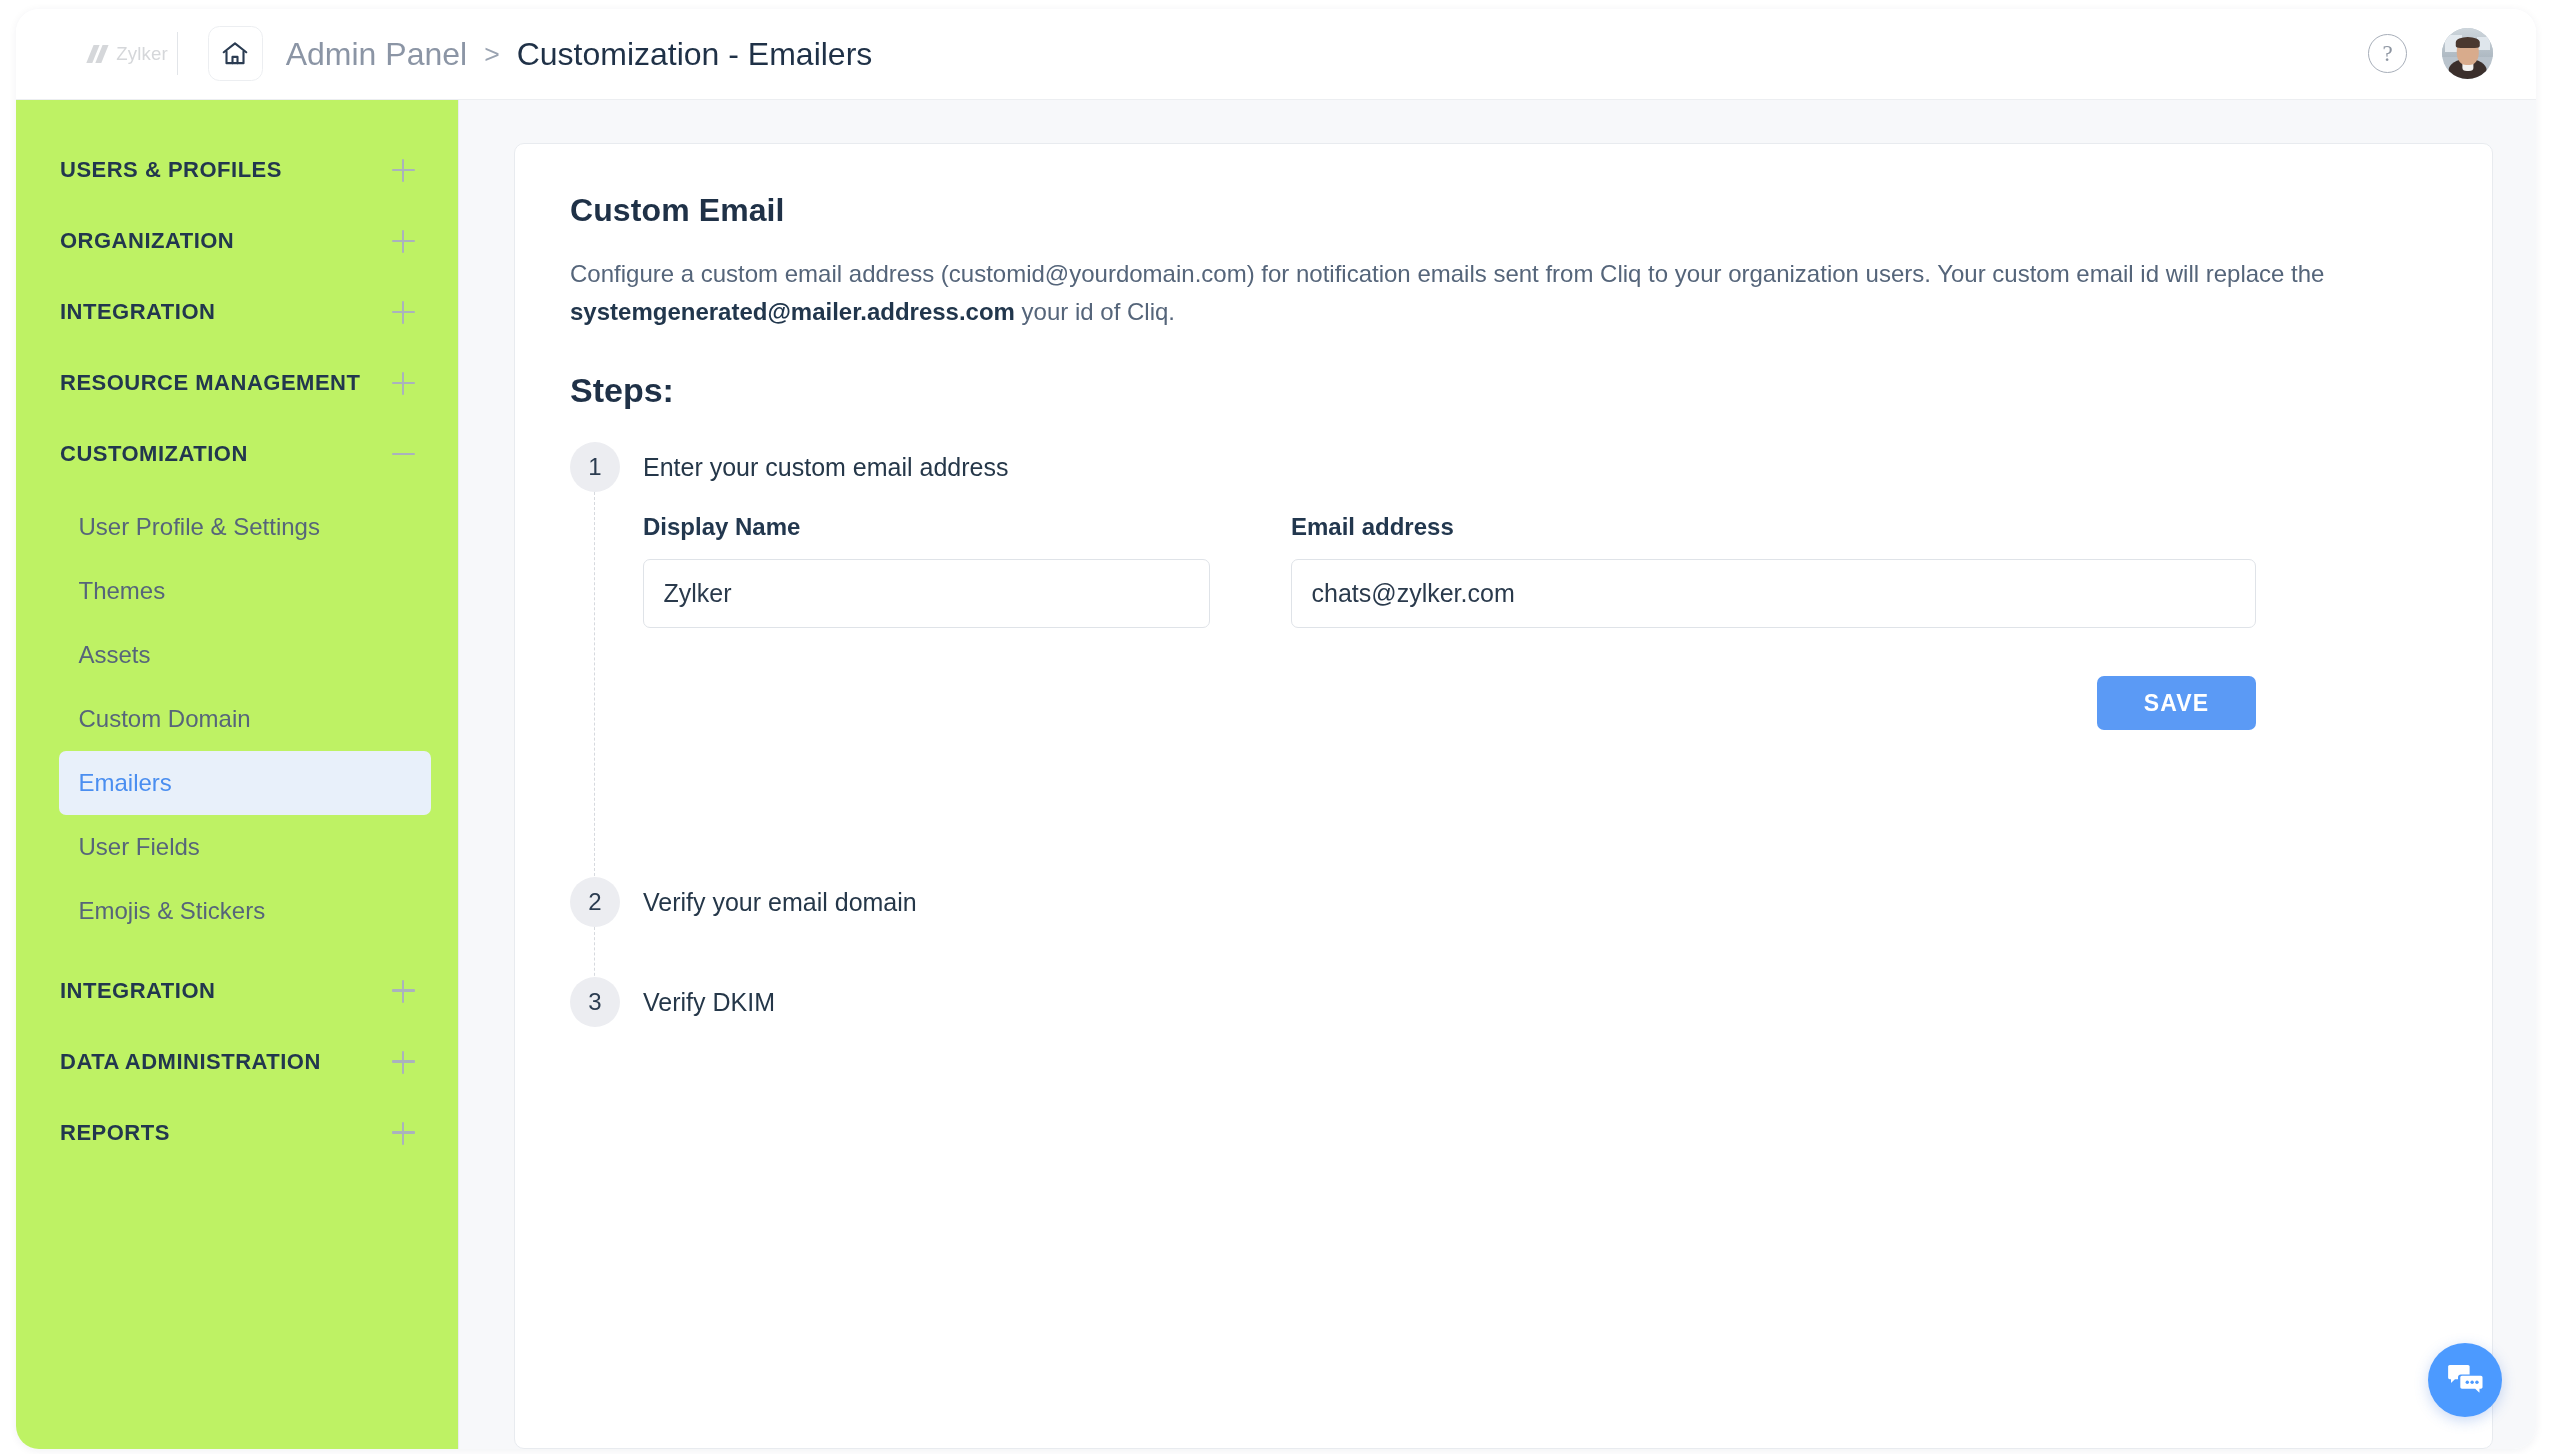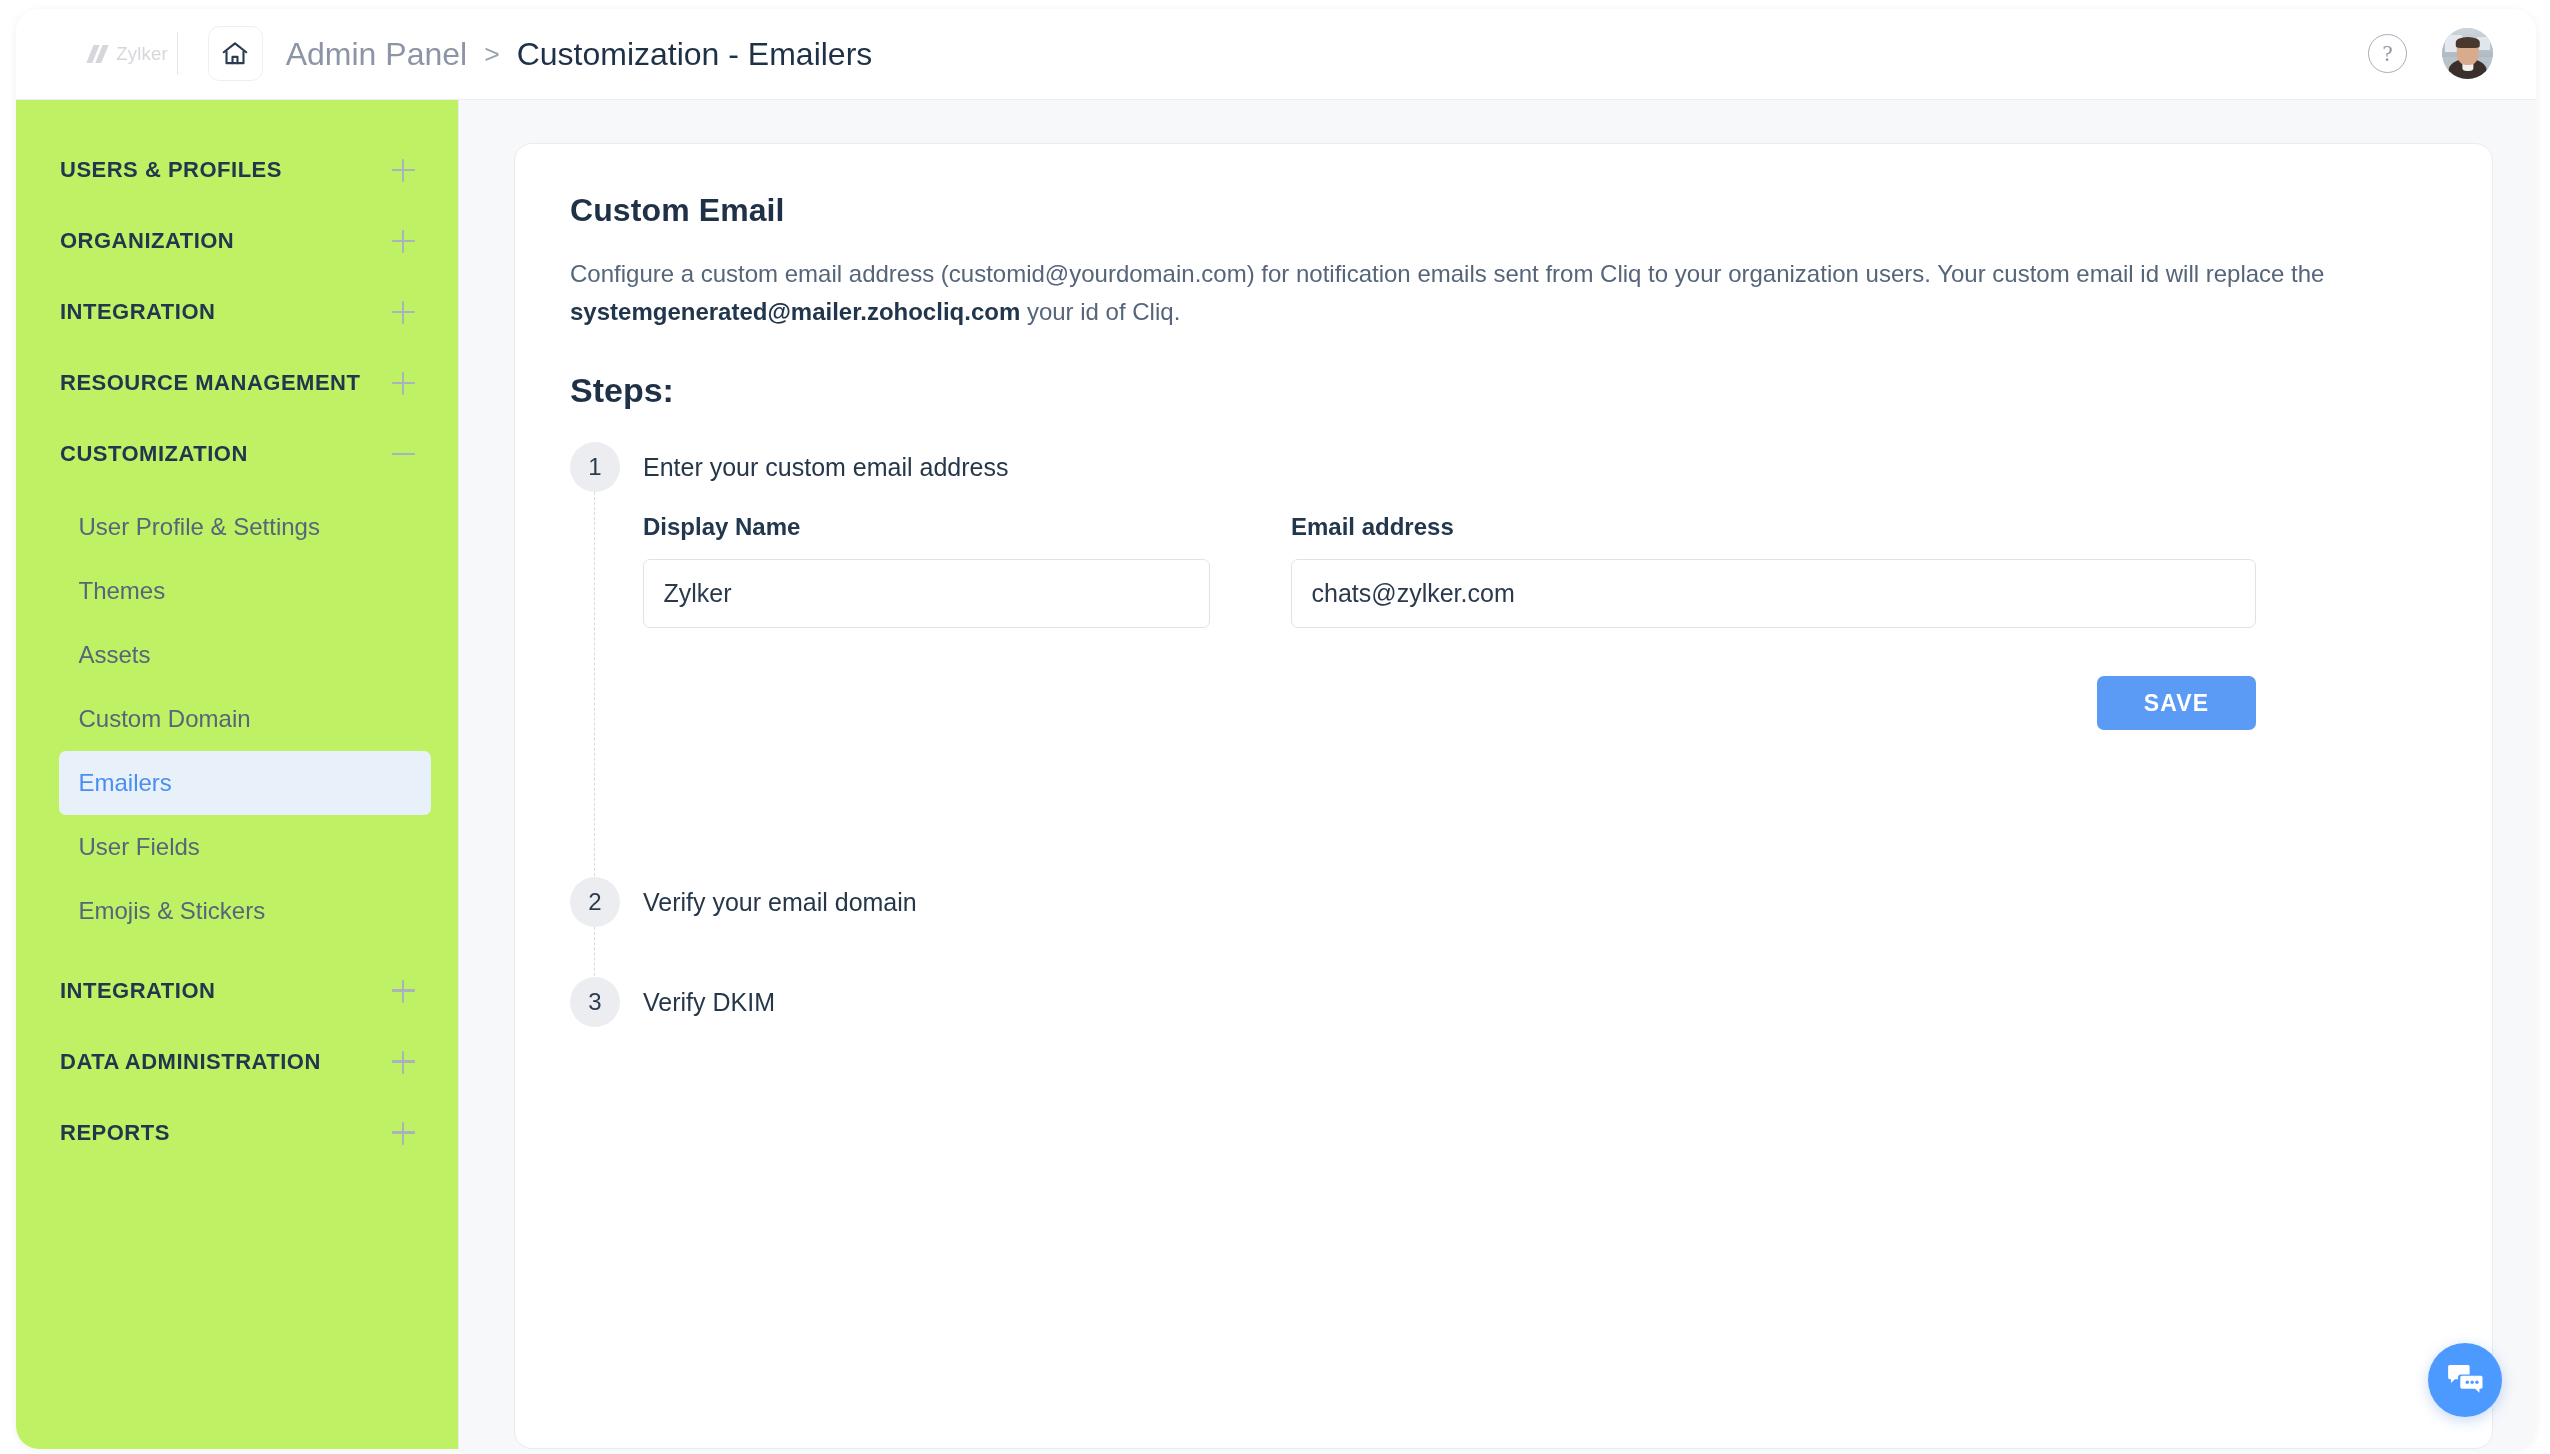--- a/index.html
+++ b/index.html
@@ -244,21 +244,21 @@
     flex: 1;
     height: 100%;
     background: #f7f8fa;
     padding: 43px 43px 0 55px;
     overflow: hidden;
   }
 
   .card {
     background: #ffffff;
     border: 0.9px solid #e8ebef;
-    border-radius: 18px;
+    border-radius: 10px;
     height: 100%;
     padding: 48px 55px 0 55px;
   }
 
   .card-title {
     font-size: 32px;
     font-weight: bold;
     color: #1f3147;
     letter-spacing: 0.1px;
   }
@@ -502,21 +502,21 @@
           <span class="nav-toggle"></span>
         </div>
 
       </nav>
 
       <main class="main">
         <section class="card">
 
           <h1 class="card-title">Custom Email</h1>
 
-          <p class="card-desc"><span>Configure a custom email address (customid@yourdomain.com) for notification emails sent from Cliq to your organization users. Your custom email id will replace the </span><b>systemgenerated@mailer.zohocliq.com</b><span> your id of Cliq.</span></p>
+          <p class="card-desc"><span>Configure a custom email address (customid@yourdomain.com) for notification emails sent from Cliq to your organization users. Your custom email id will replace the </span><b>systemgenerated@mailer.address.com</b><span> your id of Cliq.</span></p>
 
           <div class="steps-label">Steps:</div>
 
           <div class="steps">
 
             <div class="step">
               <div class="step-bullet">1</div>
               <div class="step-line"></div>
               <div class="step-title">Enter your custom email address</div>
 

